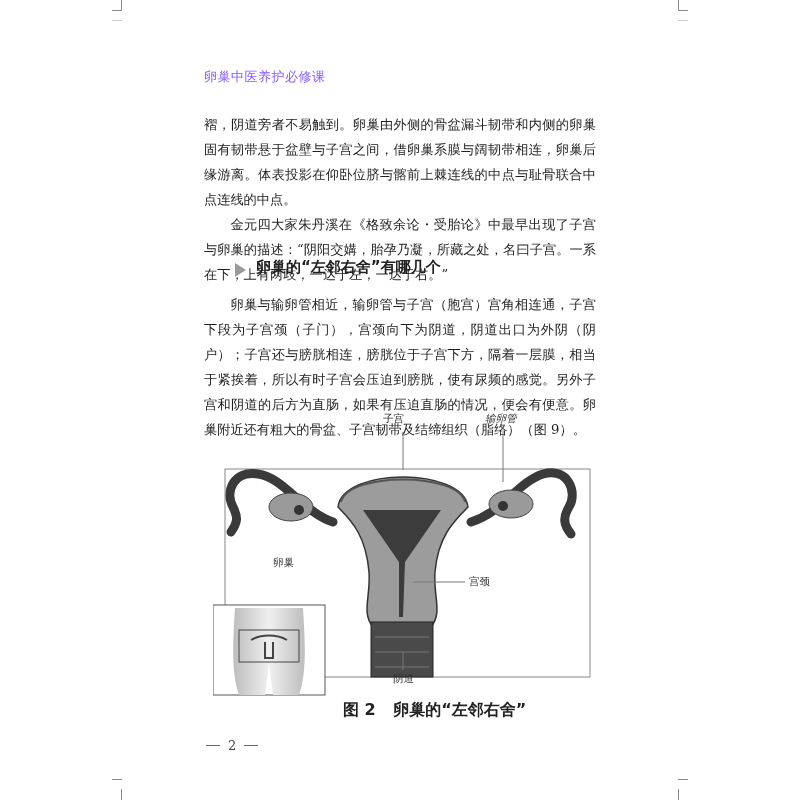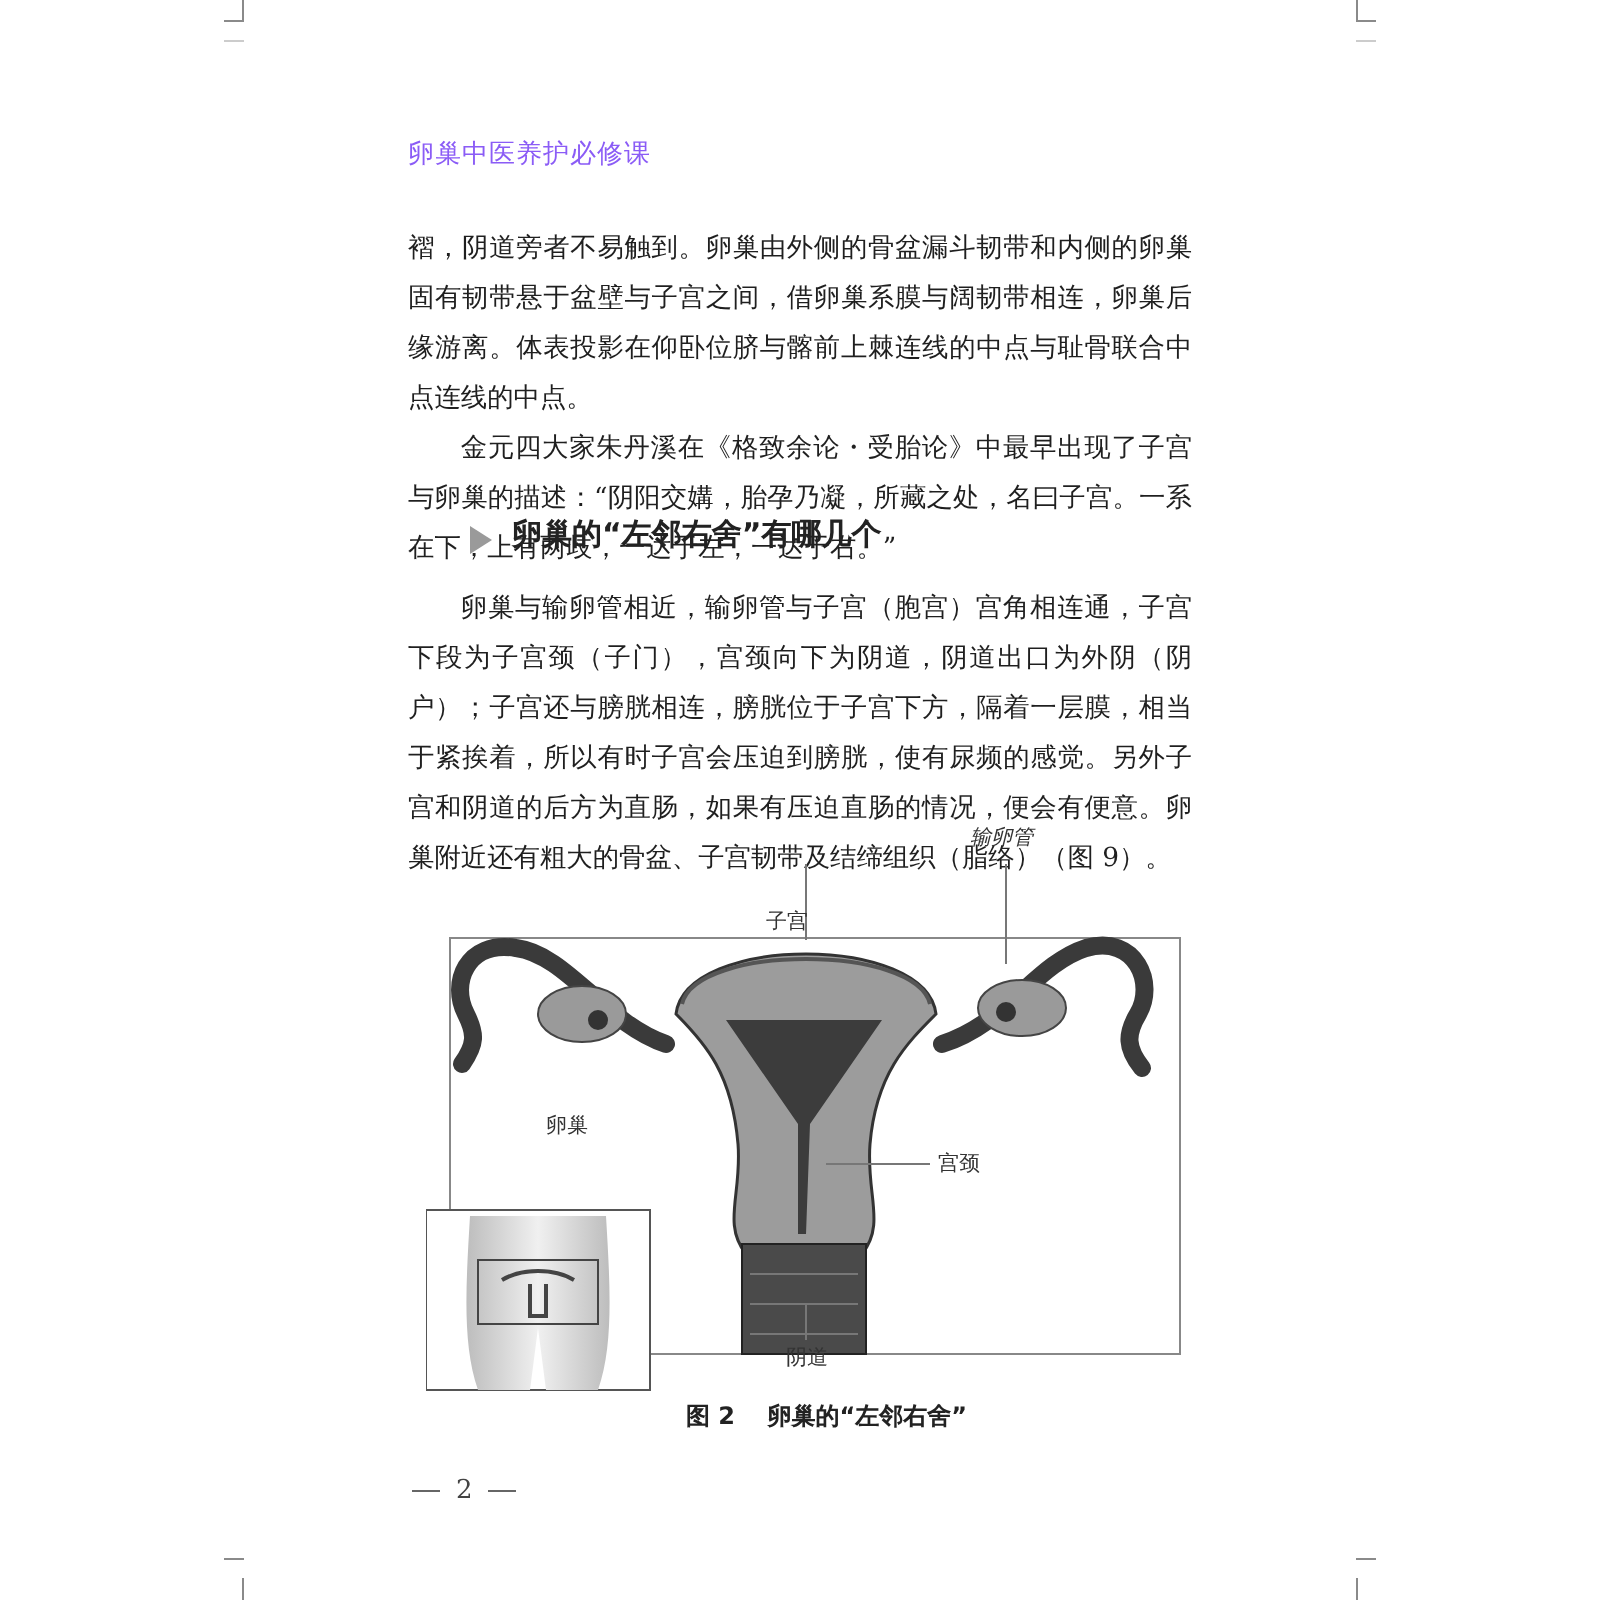--- a/index.html
+++ b/index.html
@@ -12,21 +12,21 @@
          text-align:justify; color:#1f1f1f; }
   .body-text p { margin:0; text-indent:2em; }
   .body-text p.cont { text-indent:0; }
   .section-head { position:absolute; left:206px; top:258px; display:flex; align-items:flex-end;padding-left:29px; }
   .tri { width:0; height:0; border-top:7px solid transparent; border-bottom:7px solid transparent;
          border-left:11px solid #9a9a9a; margin-right:10px; }
   .section-title { font-family:"DejaVu Sans","Liberation Sans",sans-serif; font-size:15px; font-weight:bold; color:#222; }
   .figure { position:absolute; left:213px; top:412px; width:378px; height:290px; }
   .fig-label { position:absolute; font-size:10.5px; color:#333; white-space:nowrap; }
   .caption { position:absolute; left:343px; top:700px; font-family:"DejaVu Sans","Liberation Sans",sans-serif;
-         font-size:12px; font-weight:bold; color:#222; }
+         font-size:16px; font-weight:bold; color:#222; }
   .caption .num { margin-right:12px; }
   .folio { position:absolute; left:206px; top:738px; font-size:13px; color:#444; display:flex; align-items:center; gap:8px; }
   .folio .dash { width:14px; height:1px; background:#666; display:inline-block; }
 </style>
 </head>
 <body>
 
 <div class="crop" style="left:121px;top:0;width:1px;height:11px;"></div>
 <div class="crop" style="left:112px;top:10px;width:10px;height:1px;"></div>
 <div class="crop" style="left:112px;top:20px;width:10px;height:1px;background:#ccc;"></div>
@@ -91,21 +91,21 @@
     <line x1="190" y1="20" x2="190" y2="58" stroke="#777"></line>
     <line x1="290" y1="20" x2="290" y2="70" stroke="#777"></line>
     <line x1="200" y1="170" x2="252" y2="170" stroke="#777"></line>
     <line x1="190" y1="240" x2="190" y2="258" stroke="#777"></line>
 
     <rect x="0" y="193" width="112" height="90" fill="#fff" stroke="#555"></rect>
     <path d="M22 196 C 20 230, 18 260, 26 283 L 52 283 L 56 252 L 60 283 L 86 283 C 94 260, 92 230, 90 196 Z" fill="url(#skin)"></path>
     <rect x="26" y="218" width="60" height="32" fill="none" stroke="#444"></rect>
     <path d="M38 228 C 48 222, 64 222, 74 228 M52 230 L 52 246 L 60 246 L 60 230" fill="none" stroke="#444" stroke-width="2"></path>
   </svg>
-  <span class="fig-label" style="left:170px;top:0px;margin-top:42px;">子宫</span>
+  <span class="fig-label" style="left:170px;top:0px;">子宫</span>
   <span class="fig-label" style="left:272px;top:0px;font-style:italic;">输卵管</span>
   <span class="fig-label" style="left:60px;top:144px;">卵巢</span>
   <span class="fig-label" style="left:256px;top:163px;">宫颈</span>
   <span class="fig-label" style="left:180px;top:260px;">阴道</span>
 </div>
 
 <div class="caption">
   <span class="num">图 2</span>
   <span>卵巢的“左邻右舍”</span>
 </div>

